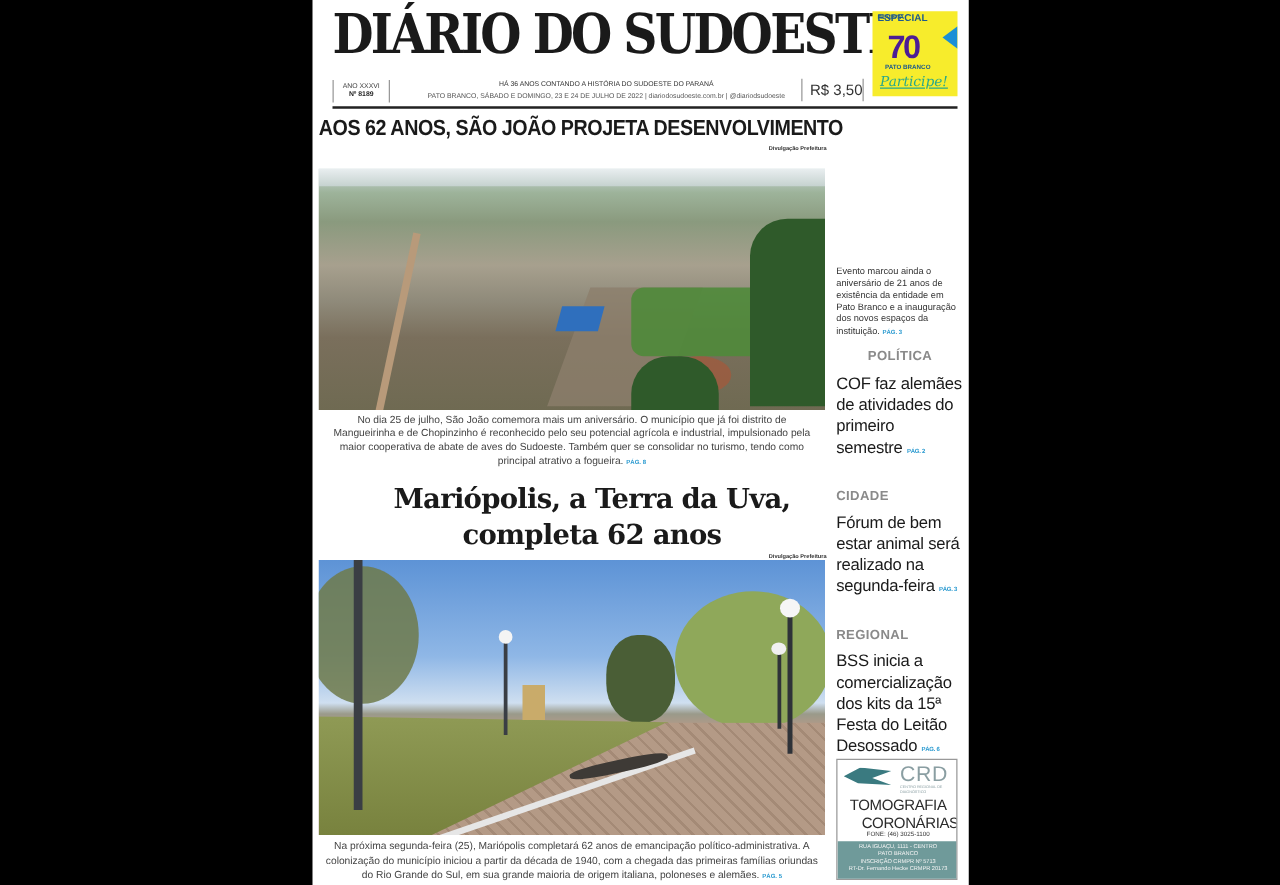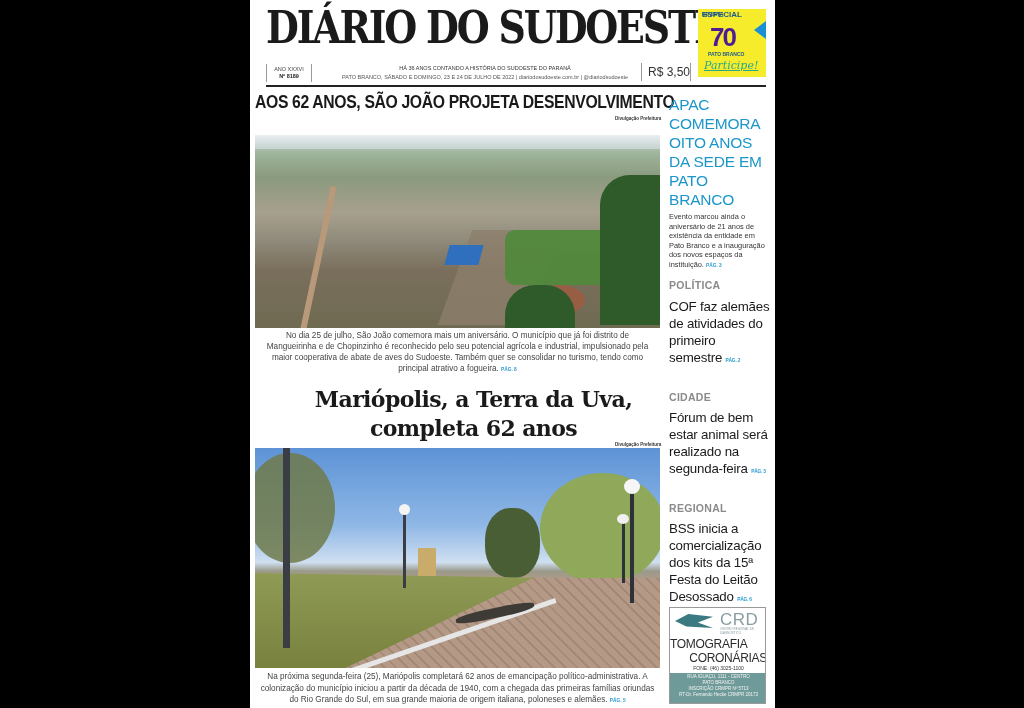--- a/index.html
+++ b/index.html
@@ -126,21 +126,21 @@
   }
 
   
   .ad {
     position: absolute; left: 419px; top: 607px; width: 97px; height: 97px;
     border: 1px solid #999; background: #fff; overflow: hidden; padding-left: 22px;
   }
   .ad .logo-shape { position: absolute; left: 5px; top: 6px; width: 38px; height: 14px; background: #3a7a80; clip-path: polygon(0 50%, 35% 0, 100% 20%, 60% 60%, 100% 100%, 30% 90%); }
   .ad .crd { position: absolute; left: 50px; top: 2px; font-size: 17px; color: #8a9ea2; letter-spacing: 0.5px; }
   .ad .crd-sub { position: absolute; left: 50px; top: 20px; font-size: 3px; color: #8a9ea2; line-height: 3.5px; width: 44px; }
-  .ad .t1 { position: absolute; left: 0; top: 29px; width: 97px; font-size: 12px; color: #2b2b2b; letter-spacing: -.3px; }
+  .ad .t1 { position: absolute; left: 0; top: 29px; width: 97px; text-align: center; font-size: 12px; color: #2b2b2b; letter-spacing: -.3px; }
   .ad .t2 { position: absolute; left: 0; top: 43px; width: 97px; text-align: right; font-size: 12px; color: #2b2b2b; letter-spacing: -.3px; }
   .ad .phone { position: absolute; left: 0; top: 57px; width: 97px; text-align: center; font-size: 5px; color: #333; }
   .ad .band { position: absolute; left: 0; top: 65px; width: 97px; height: 32px; background: #6f9a9a; text-align: center; color: #f4f4f4; font-size: 4.5px; line-height: 6px; padding-top: 1px; }
 </style>
 </head>
 <body>
 
 <div class="page">
 
   <div class="masthead">
@@ -211,27 +211,26 @@
     <div class="globe4"></div>
     <div class="pole3"></div>
     <div class="globe3"></div>
   </div>
 
   <div class="second-caption">
     <span>Na próxima segunda-feira (25), Mariópolis completará 62 anos de emancipação político-administrativa. A colonização do município iniciou a partir da década de 1940, com a chegada das primeiras famílias oriundas do Rio Grande do Sul, em sua grande maioria de origem italiana, poloneses e alemães.</span>
     <span class="pag">PÁG. 5</span>
   </div>
 
-  <div class="apac-title">APAC COMEMORA OITO ANOS DA SEDE EM PATO BRANCO</div>
   <div class="apac-body">
     <span>Evento marcou ainda o aniversário de 21 anos de existência da entidade em Pato Branco e a inauguração dos novos espaços da instituição.</span>
     <span class="pag">PÁG. 3</span>
   </div>
 
-  <div class="section-label" style="top:279px;">POLÍTICA</div>
+  <div class="section-label" style="top:279px;text-align:center;">POLÍTICA</div>
   <div class="side-story" style="top:298px;">
     <span>COF faz alemães de atividades do primeiro semestre</span>
     <span class="pag">PÁG. 2</span>
   </div>
 
   <div class="section-label" style="top:391px;">CIDADE</div>
   <div class="side-story" style="top:409px;">
     <span>Fórum de bem estar animal será realizado na segunda-feira</span>
     <span class="pag">PÁG. 3</span>
   </div>

